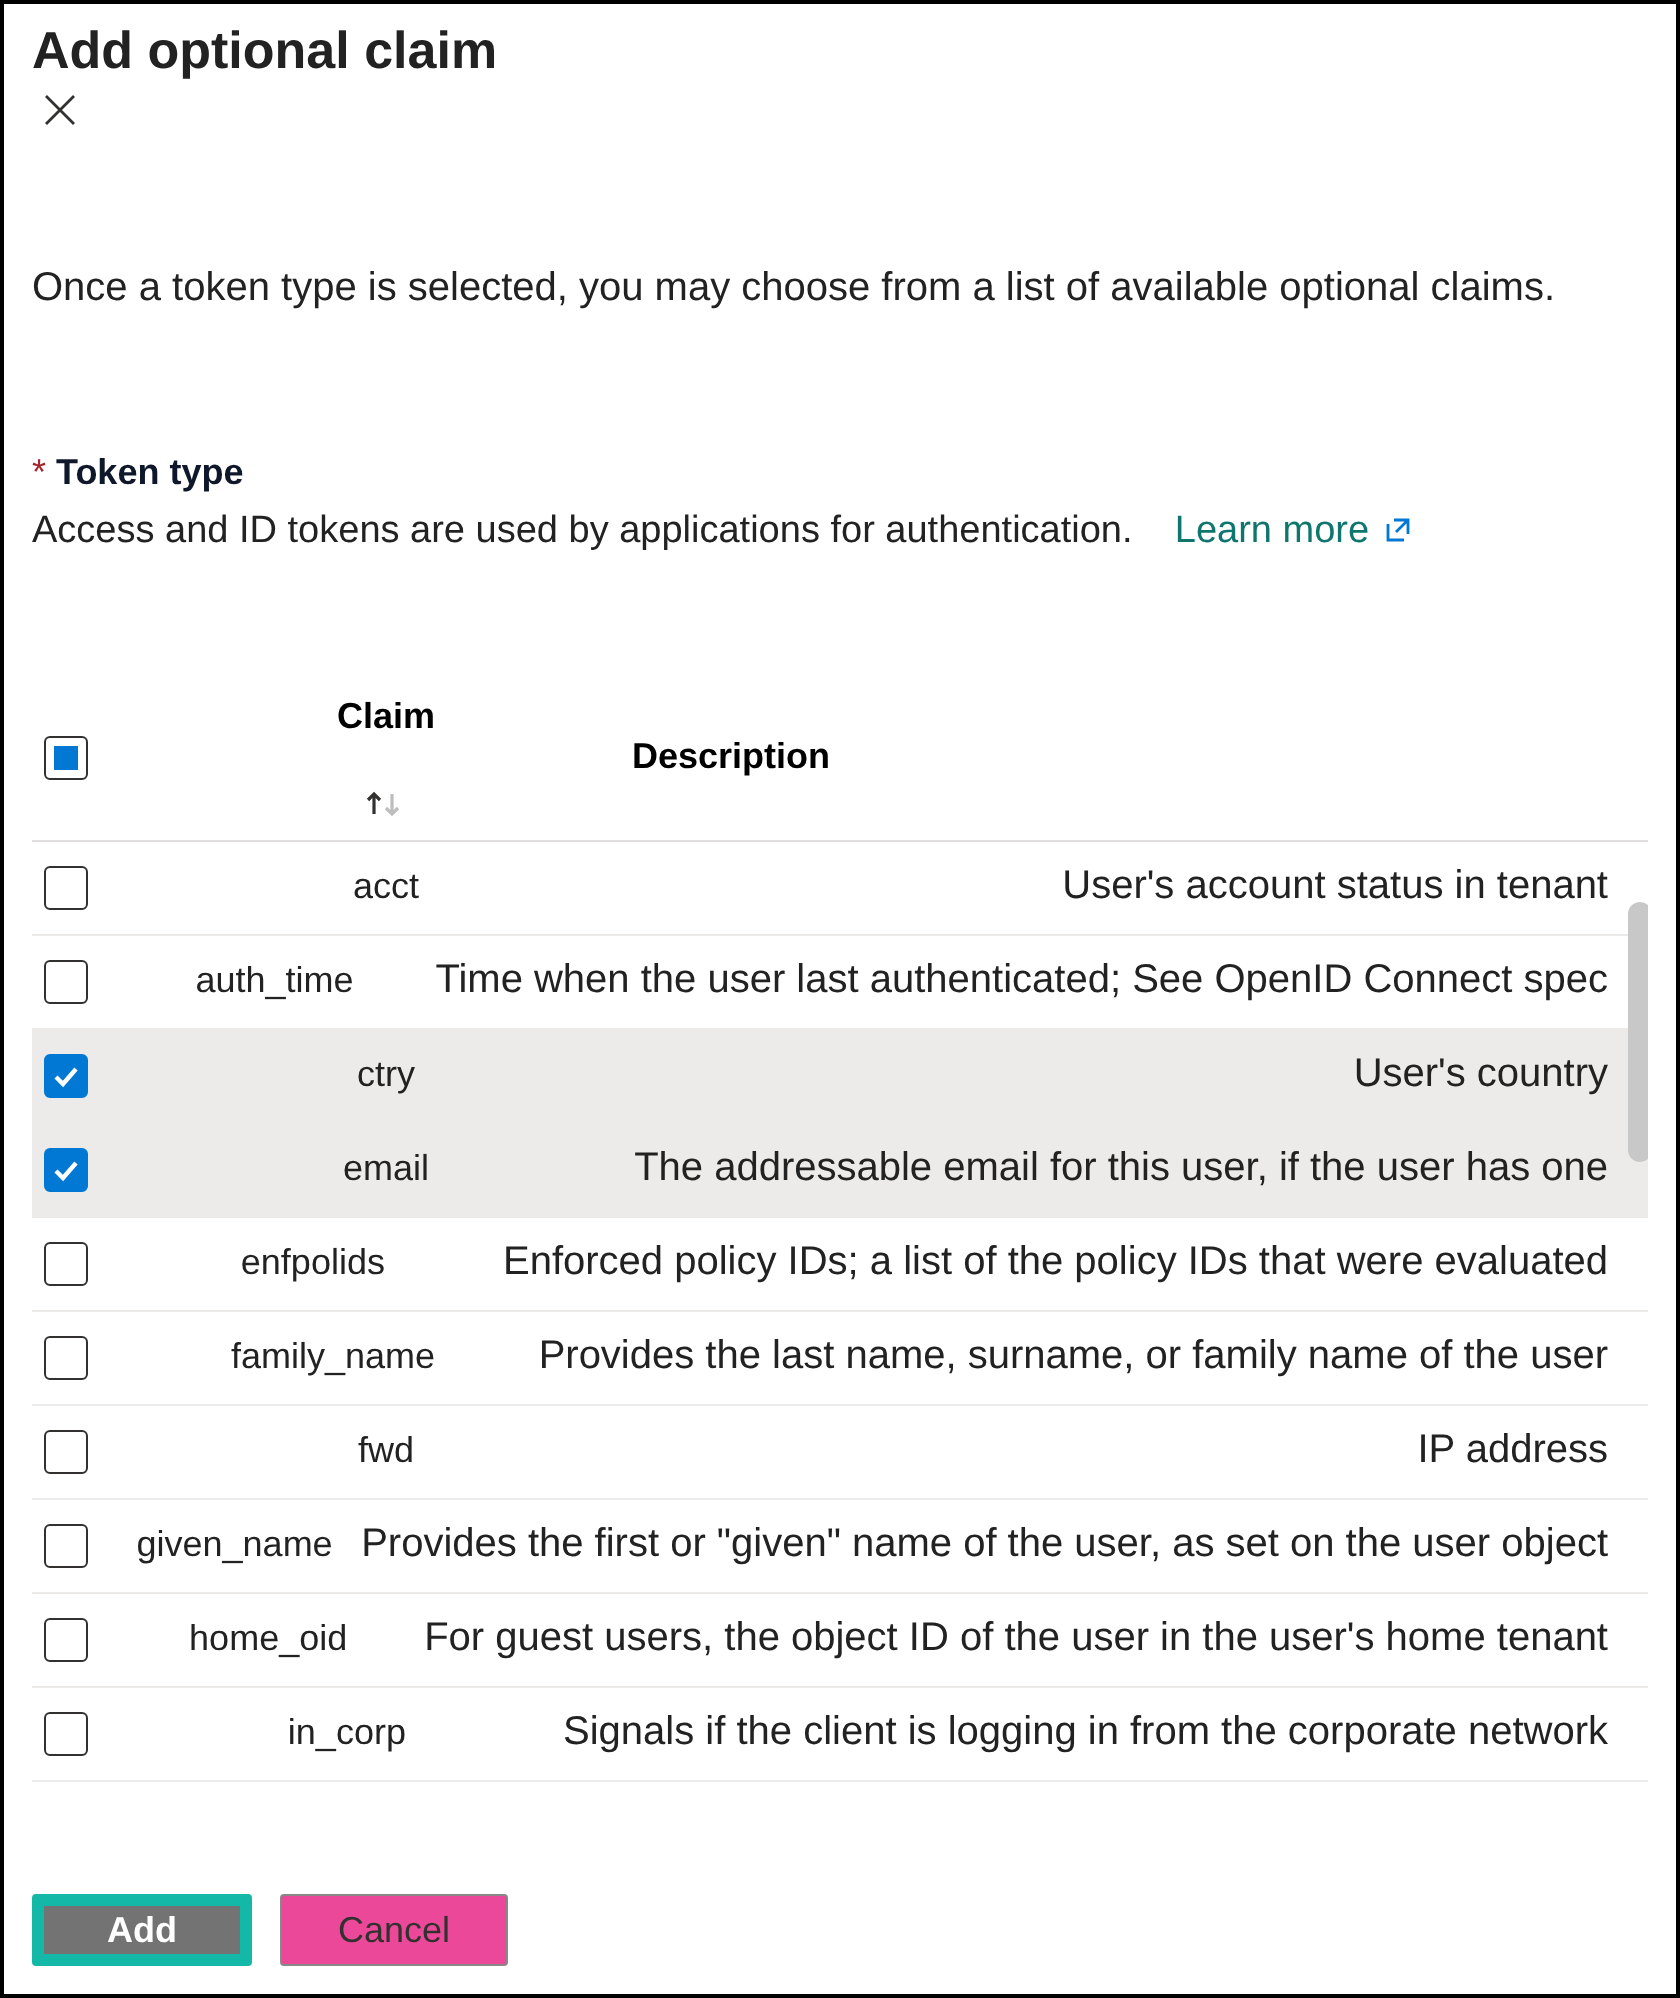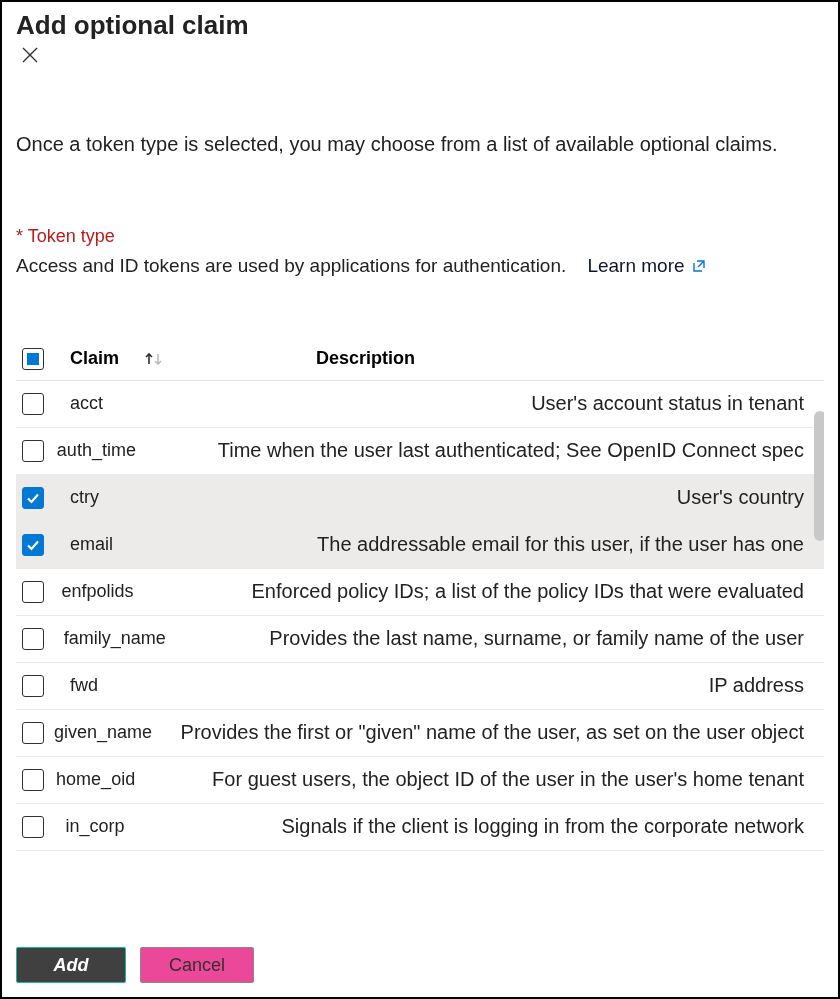--- a/index.html
+++ b/index.html
@@ -39,29 +39,29 @@
     padding-top: 62px;
     font-size: 20px;
     color: #222;
     line-height: 1.35;
   }
   .field-label-row {
     padding-top: 68px;
     font-size: 18px;
   }
   .req-star { color: #a4262c; }
-  .field-label { font-weight: 400; color:#b91c1c; }
+  .field-label { font-weight: 700; color:#0f172a; }
   .helper-row {
     padding-top: 6px;
     font-size: 19px;
     color: #222;
     line-height: 1.4;
   }
   .link {
-    color: #0f172a;
+    color: #0f766e;
     cursor: pointer;
     text-decoration: none;
   }
   .ext-icon {
     display: inline-block;
     vertical-align: -2px;
     margin-left: 6px;
   }
   .radio-group { padding-top: 12px; }
   .radio-row {
@@ -116,20 +116,21 @@
     align-items: center;
     justify-content: flex-start;
     padding-left: 6px;
   }
   .col-claim {
     width: 256px;
     display: flex;
     align-items: center;
     gap: 25px;
     padding-left: 10px;
+    flex-direction: column;
   }
   .col-desc {
     flex: 1;
     padding-right: 20px;
   }
   .th {
     font-weight: 700;
     color: #000;
     font-size: 18px;
   }
@@ -184,23 +185,22 @@
   .btn {
     height: 36px;
     padding: 0 28px;
     font-size: 18px;
     border-radius: 2px;
     cursor: pointer;
     display:flex; align-items:center; justify-content:center;
     min-width: 110px;
   }
   .btn-primary {
-    background:#404040; color:#fff; border:1px solid #14b8a6;
+    background:#737373; color:#fff; border:6px solid #14b8a6;
     font-weight:600;
-    font-style:italic;
   }
   .btn-secondary {
     background:#ec4899; color:#323130; border:1px solid #8a8886;
   }
 </style>
 </head>
 <body>
 
 <div class="header">
   <div class="title">Add optional claim</div>

